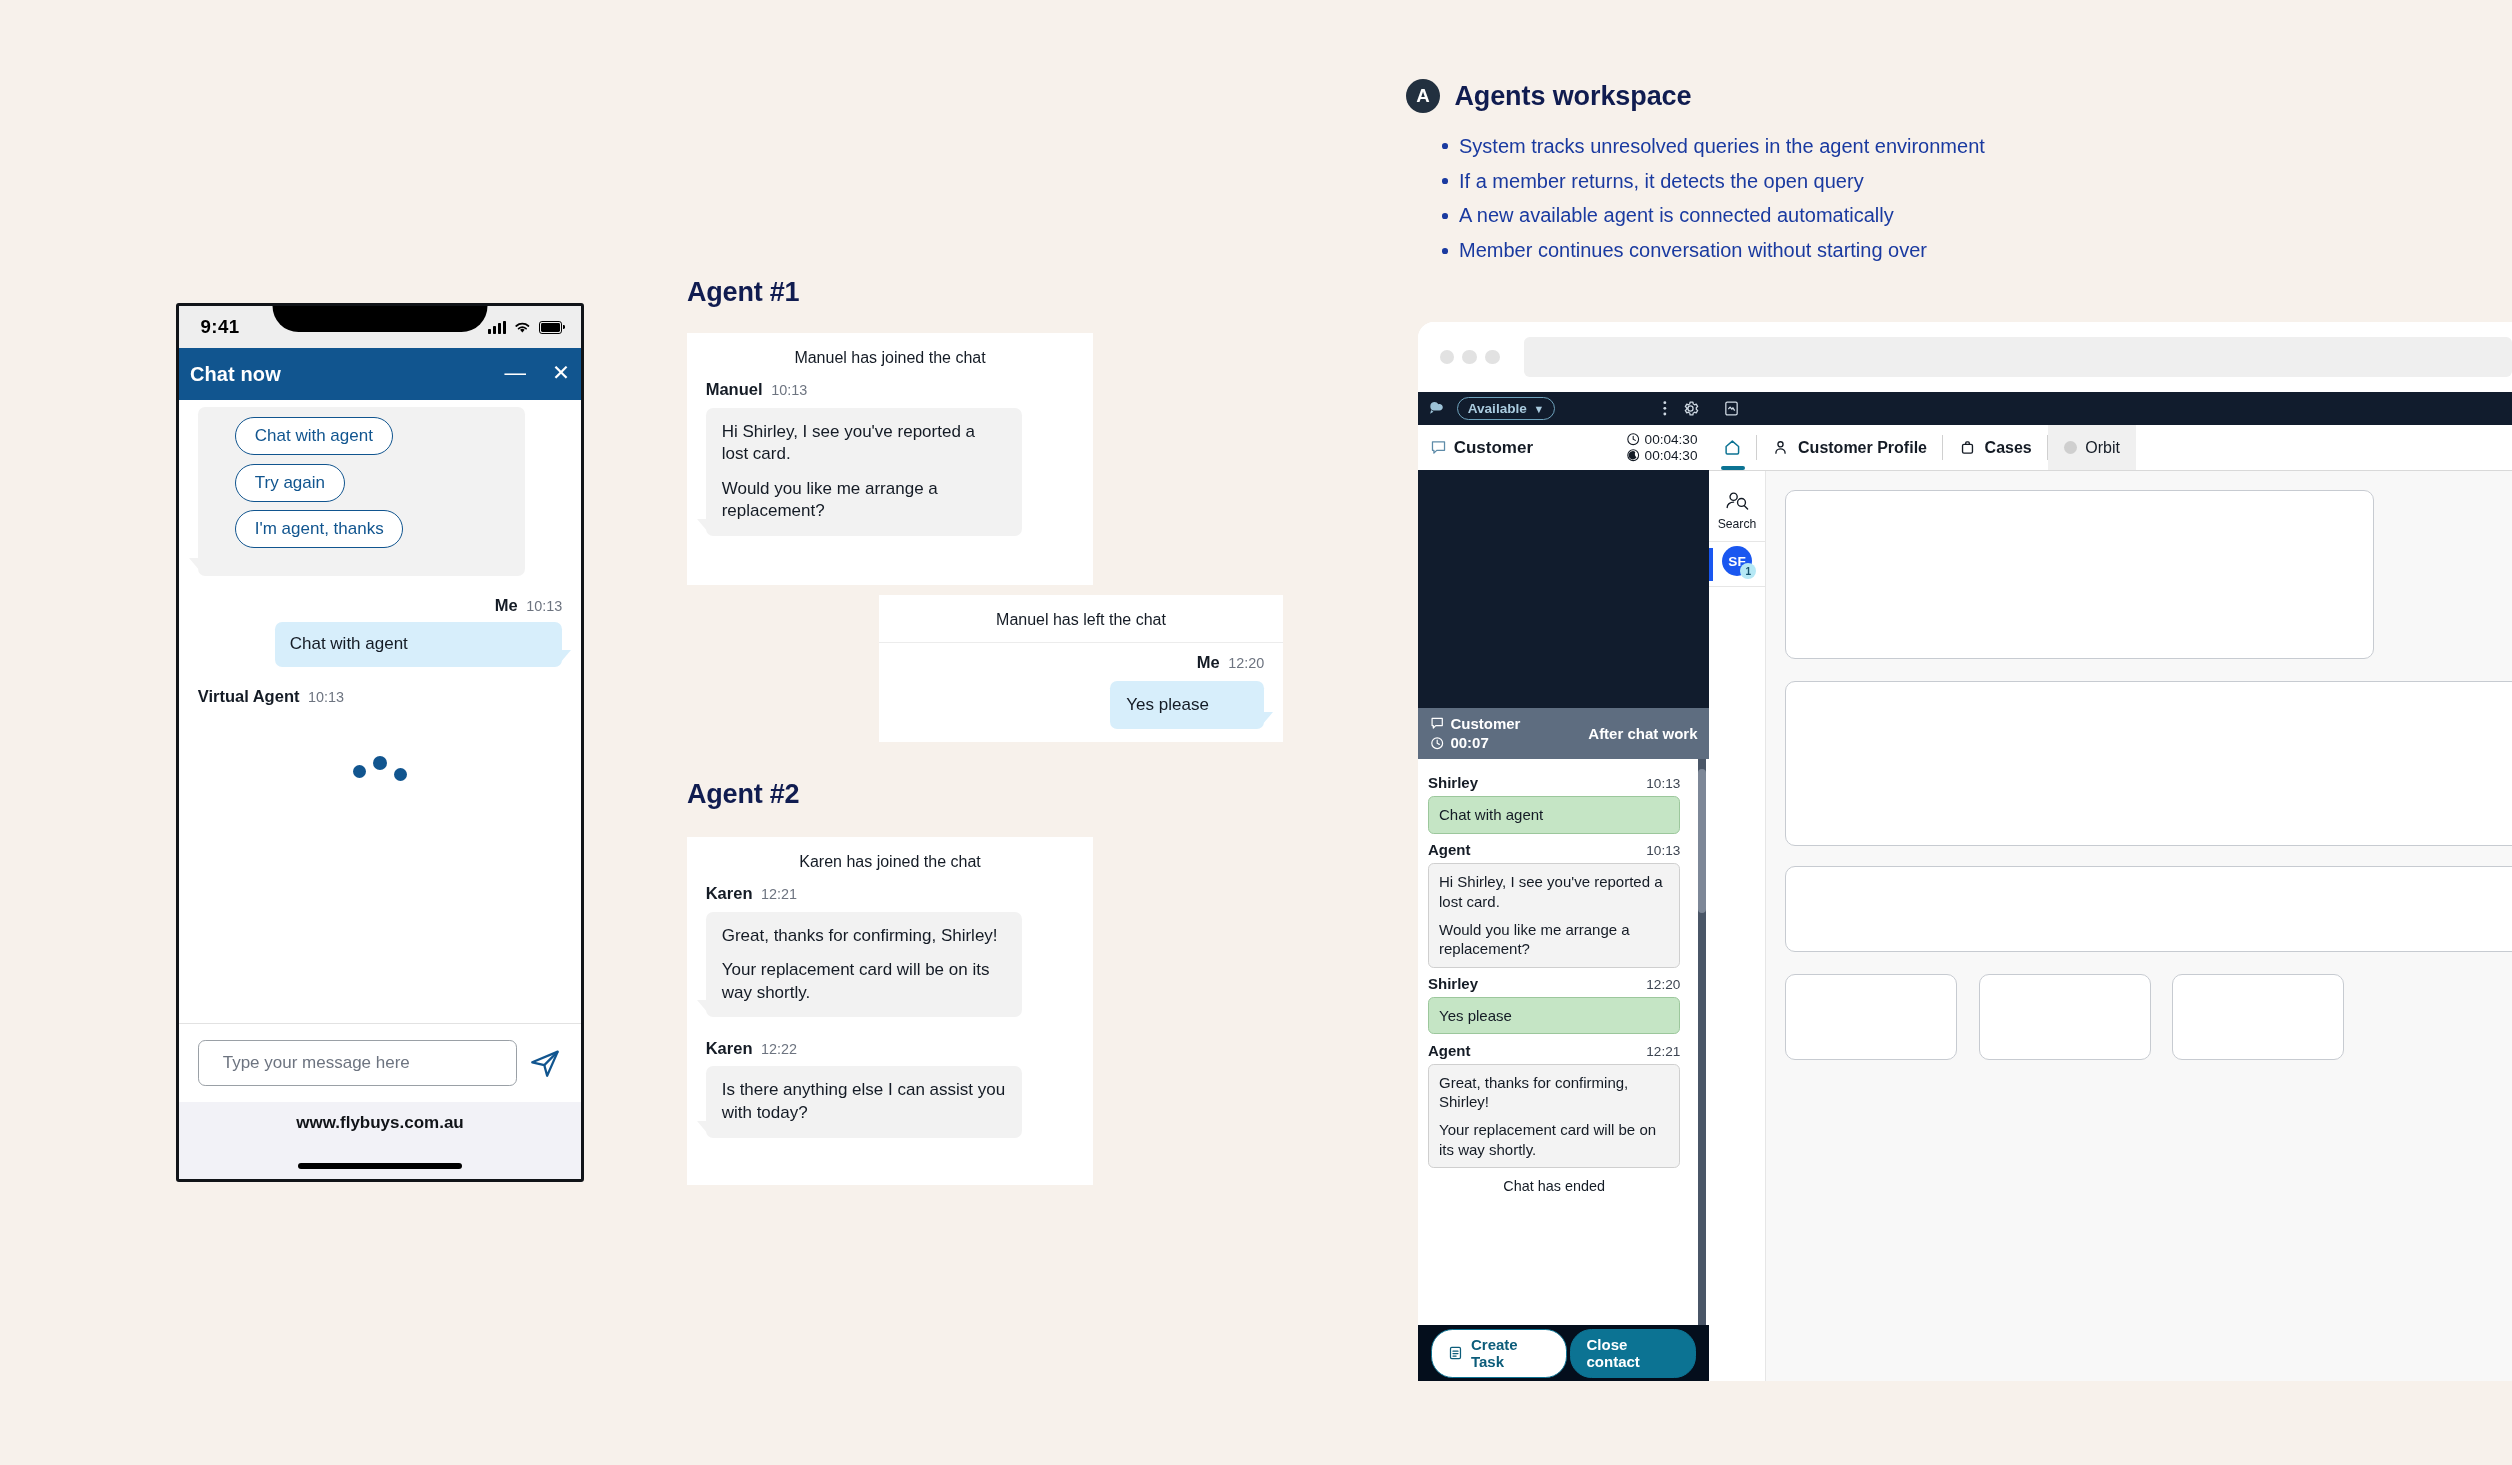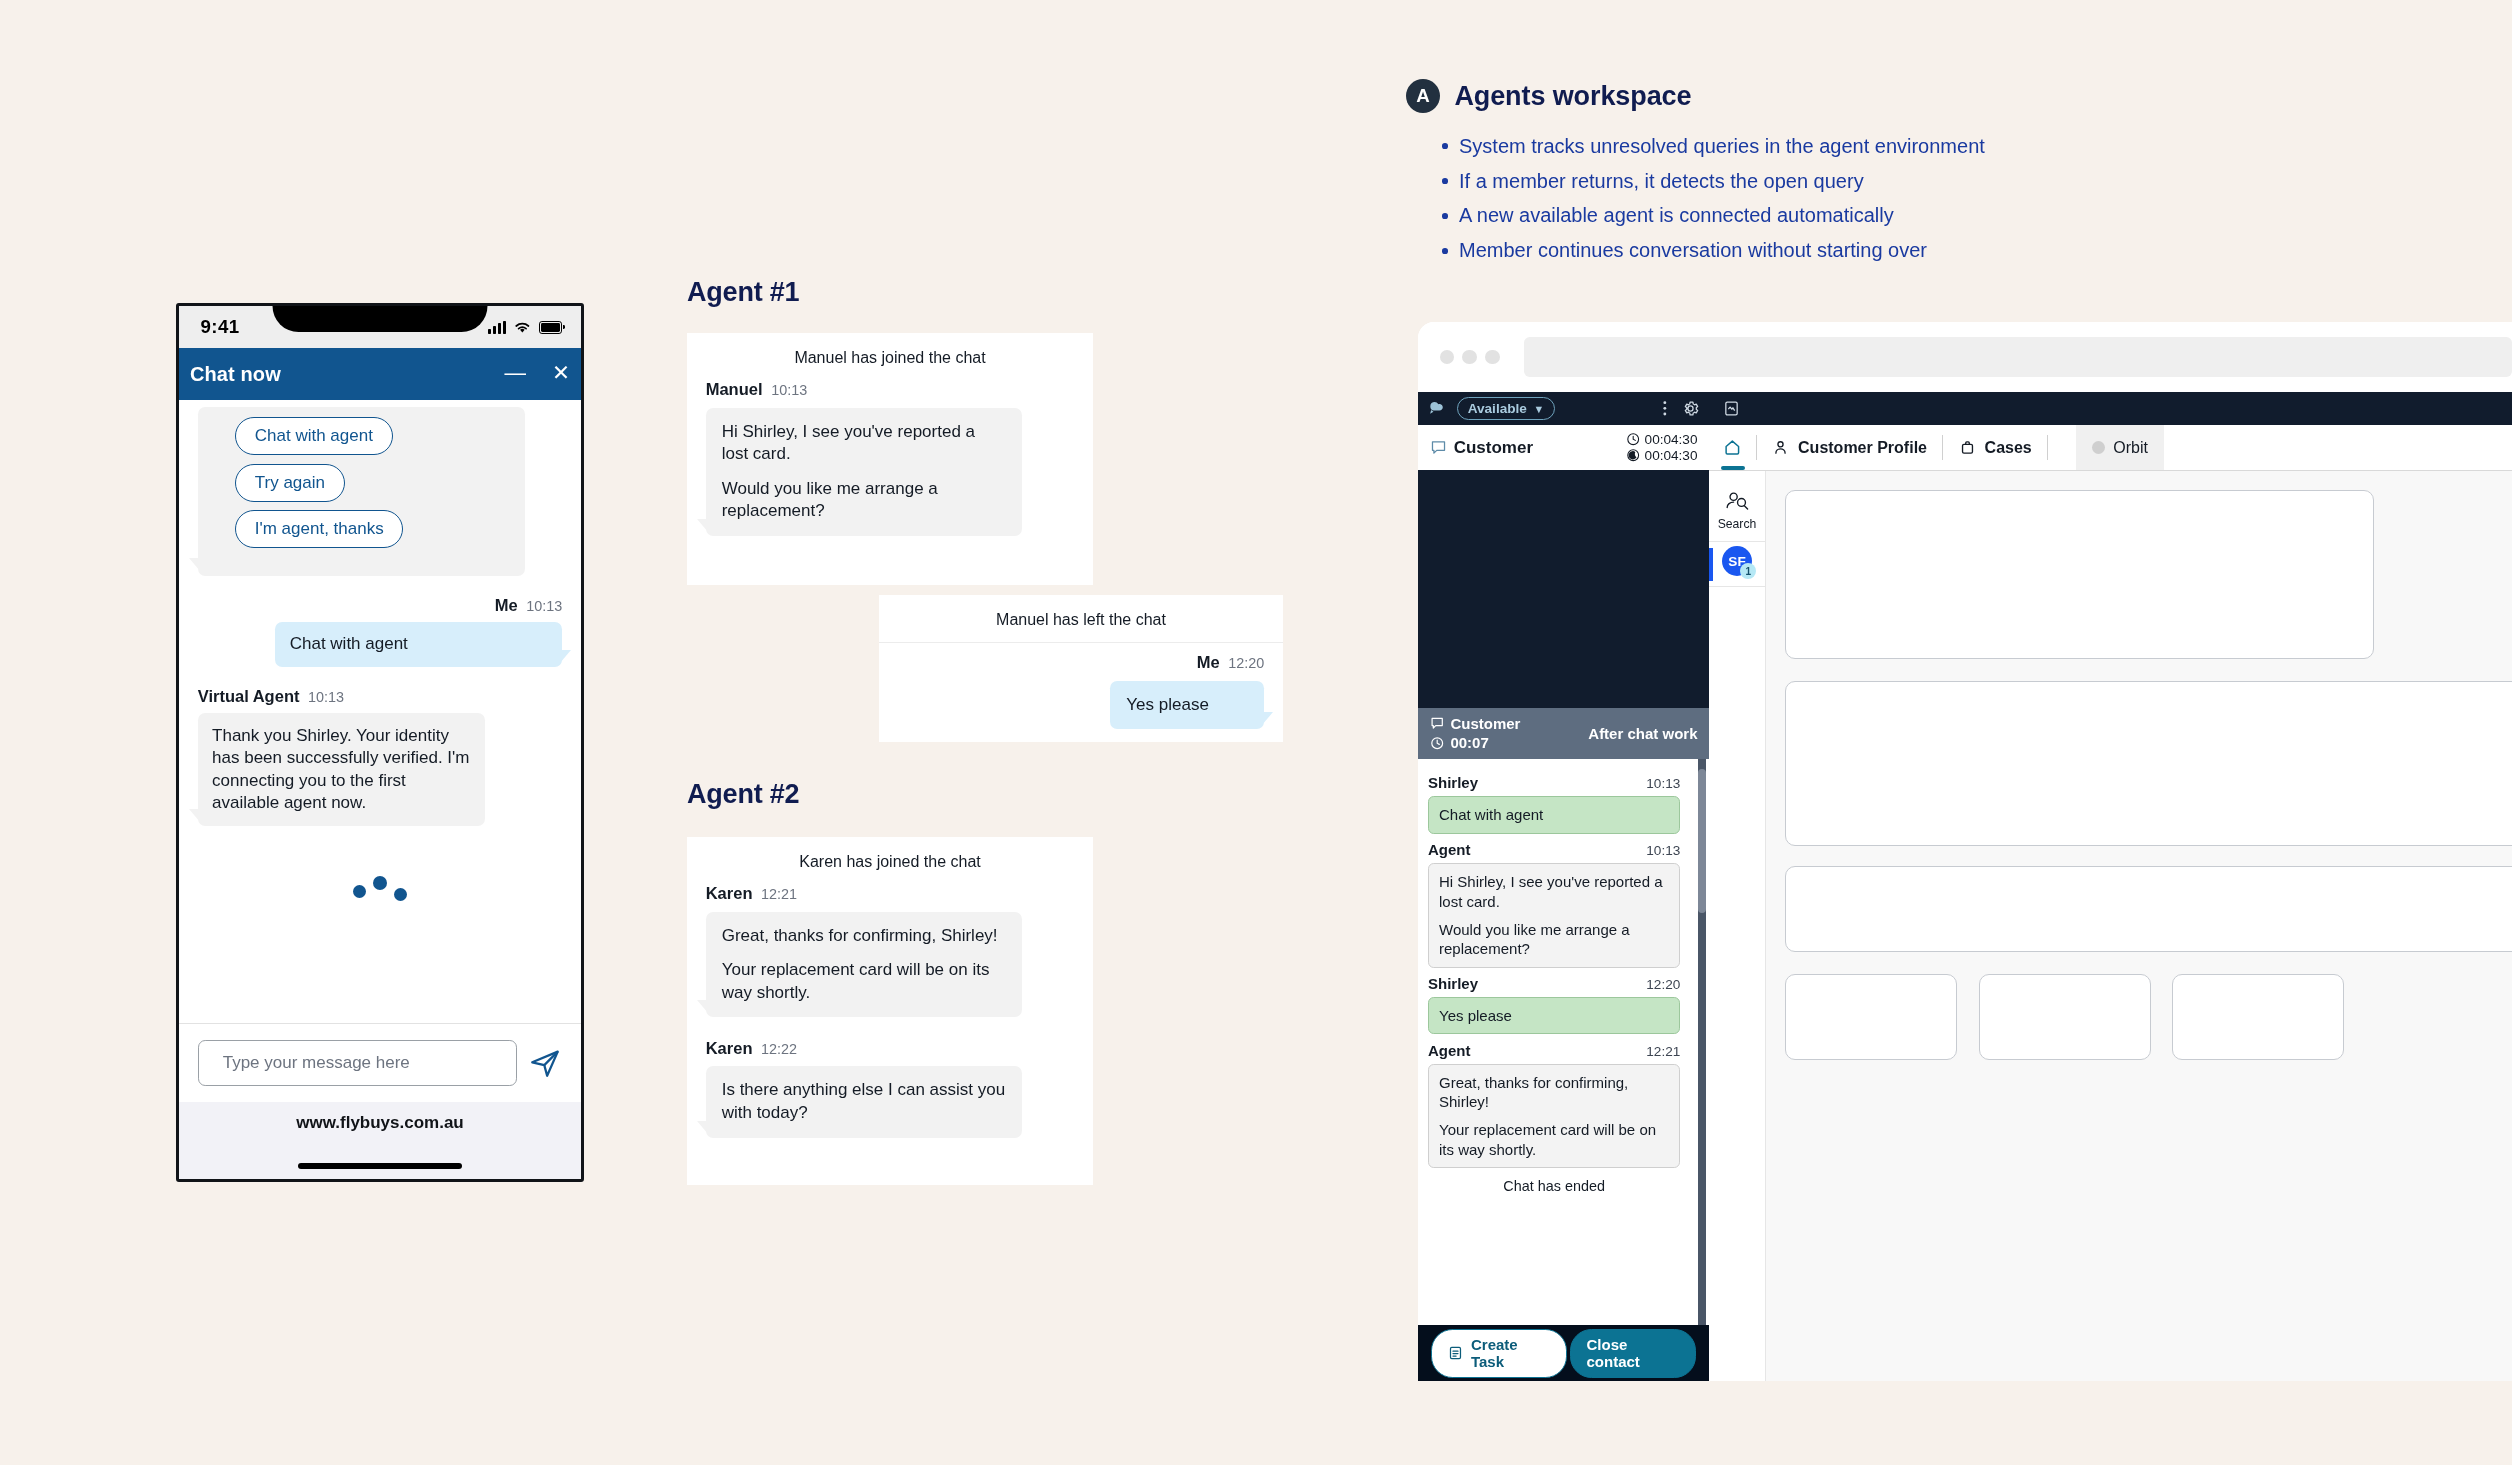--- a/index.html
+++ b/index.html
@@ -210,21 +210,21 @@
   #btn-close{background:#0c7393;color:#fff;border:1.4px solid #0c7393;}
 
   
   #aw-right{flex:1 1 auto;display:flex;flex-direction:column;background:#111c2d;}
   #aw-right-top{height:33px;background:#111c2d;display:flex;align-items:center;padding:0 0 0 14.4px;color:#cfd9e3;}
   #aw-tabs{height:45px;background:#fff;display:flex;align-items:stretch;border-bottom:0.7px solid #d9d9d9;}
   .tab{display:flex;align-items:center;gap:8.6px;padding:0 16px;font-size:16px;font-weight:bold;color:#141b25;position:relative;}
   .tab .sep{position:absolute;right:0;top:10px;bottom:10px;width:0.7px;background:#d0d0d0;}
   #tab-home{padding:0 14.4px;}
   #tab-home::after{content:"";position:absolute;left:11.5px;right:11.5px;bottom:0;height:4.3px;background:#0c7393;border-radius:2.2px;}
-  #tab-orbit{background:#f0f0f0;color:#141b25;font-weight:normal;font-size:16px;margin-left:28px;}
+  #tab-orbit{background:#f0f0f0;color:#141b25;font-weight:normal;font-size:16px;}
   .orbit-dot{width:13px;height:13px;border-radius:50%;background:#cfcfcf;}
   #aw-body{flex:1 1 auto;display:flex;background:#f8f8f8;}
   #aw-rail{width:56px;flex:0 0 auto;background:#fff;border-right:0.7px solid #e6e6e6;padding-top:16px;}
   .rail-item{display:flex;flex-direction:column;align-items:center;gap:4.3px;padding:4.3px 0 10px 0;border-bottom:0.7px solid #e6e6e6;position:relative;}
   .rail-label{font-size:12.2px;color:#141b25;}
   .rail-avatar{width:30px;height:30px;border-radius:50%;background:#1a57f0;color:#fff;display:flex;align-items:center;justify-content:center;font-size:13.6px;font-weight:bold;position:relative;}
   .rail-badge{position:absolute;right:-4.3px;bottom:-2.9px;width:16px;height:16px;border-radius:50%;background:#b5e8f5;color:#14506a;font-size:10px;display:flex;align-items:center;justify-content:center;}
   .rail-active::before{content:"";position:absolute;left:0;top:5.7px;bottom:5.7px;width:3.6px;background:#1a57f0;}
   #aw-canvas{flex:1 1 auto;padding:18.7px 0 0 18.7px;position:relative;}
   .ph{border:0.7px solid #c7cbd1;border-radius:10px;background:#fff;box-sizing:border-box;}
@@ -276,23 +276,20 @@
       <span class="meta-time">10:13</span>
     </div>
     <div class="bub bub-me">
       <p>Chat with agent</p>
     </div>
 
     <div class="meta-row">
       <span class="meta-name">Virtual Agent</span>
       <span class="meta-time">10:13</span>
     </div>
-    <div class="bub bub-agent">
-      <p>Thank you Shirley. Your identity has been successfully verified. I'm connecting you to the first available agent now.</p>
-    </div>
 
     <div id="typing">
         <i></i>
         <i></i>
         <i></i>
       </div>
   </div>
 
   <div id="phone-inputbar">
     <div id="phone-input">Type your message here</div>

